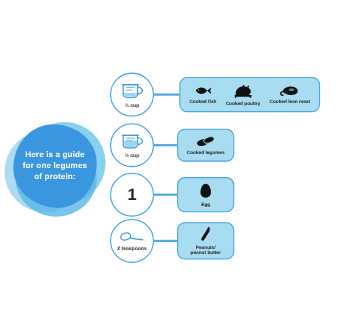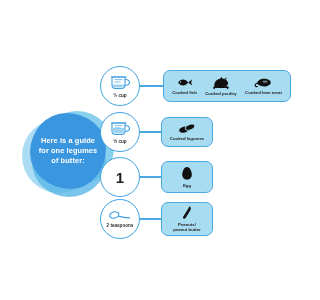--- a/index.html
+++ b/index.html
@@ -19,21 +19,21 @@
     position: absolute;
     left: 0;
     top: 0;
     width: 300px;
     height: 300px;
   }
 
   
   .blob-wrap {
     position: absolute;
-    left: 20px;
+    left: 2px;
     top: 105px;
     width: 96px;
     height: 96px;
   }
   .blob-layer {
     position: absolute;
     border-radius: 50%;
   }
   .blob-back-a {
     left: 2px;  top: 14px;
@@ -176,21 +176,21 @@
 <div id="infographic">
 
   <div class="blob-wrap">
     <div class="blob-layer blob-back-a"></div>
     <div class="blob-layer blob-back-b"></div>
     <div class="blob-layer blob-back-c"></div>
     <div class="blob-layer blob-main"></div>
     <div class="blob-text">
       <span>Here is a guide</span>
       <span>for one legumes</span>
-      <span>of butter:</span>
+      <span>of protein:</span>
     </div>
   </div>
 
   <div class="row" id="row-0">
     <div class="measure-circle">
       <span class="measure-icon">
         <svg width="22" height="18" viewBox="0 0 22 18">
           <path d="M3 3 H16 V11 Q16 14.5 12.5 14.5 H6.5 Q3 14.5 3 11 Z" fill="#ffffff" stroke="#3f9de0" stroke-width="1.1"></path>
           <path d="M16 5 Q20.5 6 20.5 8.5 Q20.5 11 16 11.5" fill="none" stroke="#3f9de0" stroke-width="1.1"></path>
           <path d="M3.6 10.5 H15.4 Q15.2 13.6 12.3 13.6 H6.7 Q3.8 13.6 3.6 10.5 Z" fill="#9ed3f2"></path>

